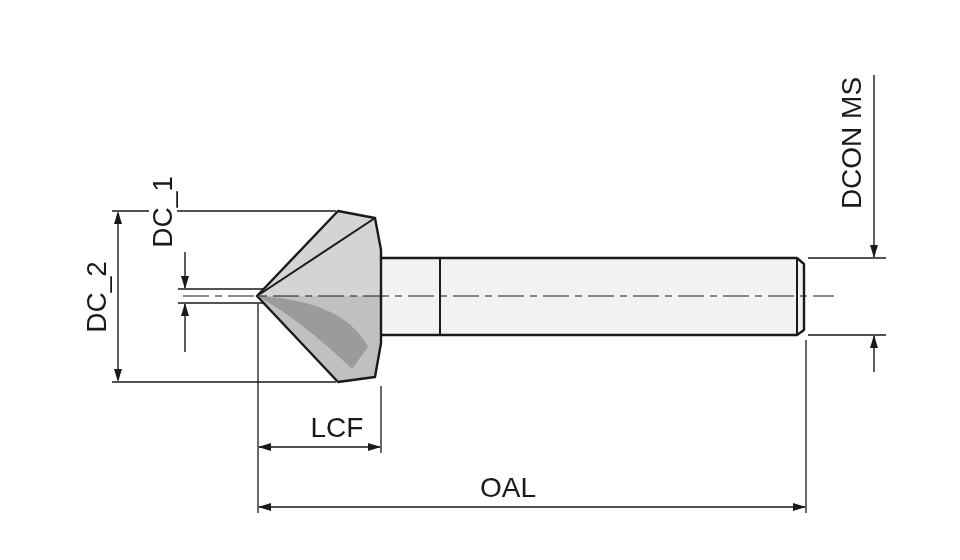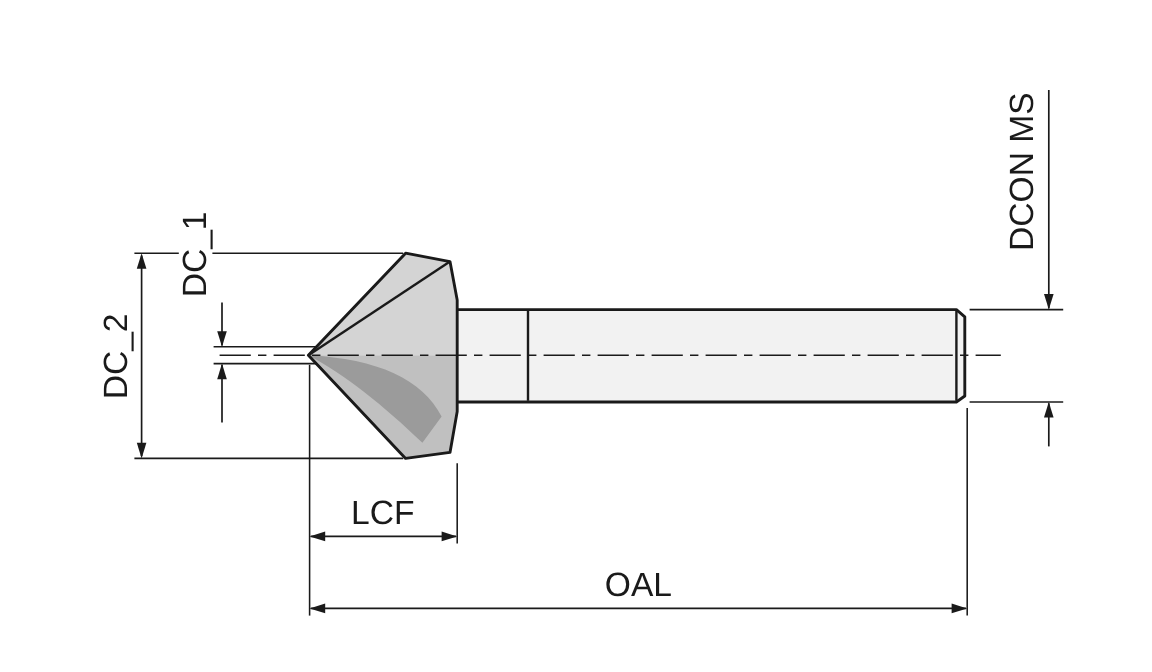--- a/index.html
+++ b/index.html
@@ -79,17 +79,17 @@
 
     <g>
       <line class="dim" x1="259" y1="507" x2="805" y2="507"></line>
       <polygon class="arrow" points="258,507 271,503 271,511"></polygon>
       <polygon class="arrow" points="806,507 793,503 793,511"></polygon>
     </g>
   </svg>
 
   <span class="lbl rot" style="left:97px;top:297px">DC_2</span>
   <span class="lbl rot" style="left:163px;top:212px">DC_1</span>
-  <span class="lbl" style="left:319px;top:428px">LCF</span>
-  <span class="lbl" style="left:532px;top:488px">OAL</span>
+  <span class="lbl" style="left:337px;top:428px">LCF</span>
+  <span class="lbl" style="left:508px;top:488px">OAL</span>
   <span class="lbl rot" style="left:852px;top:143px">DCON MS</span>
 
 </div>
 
 </body></html>

